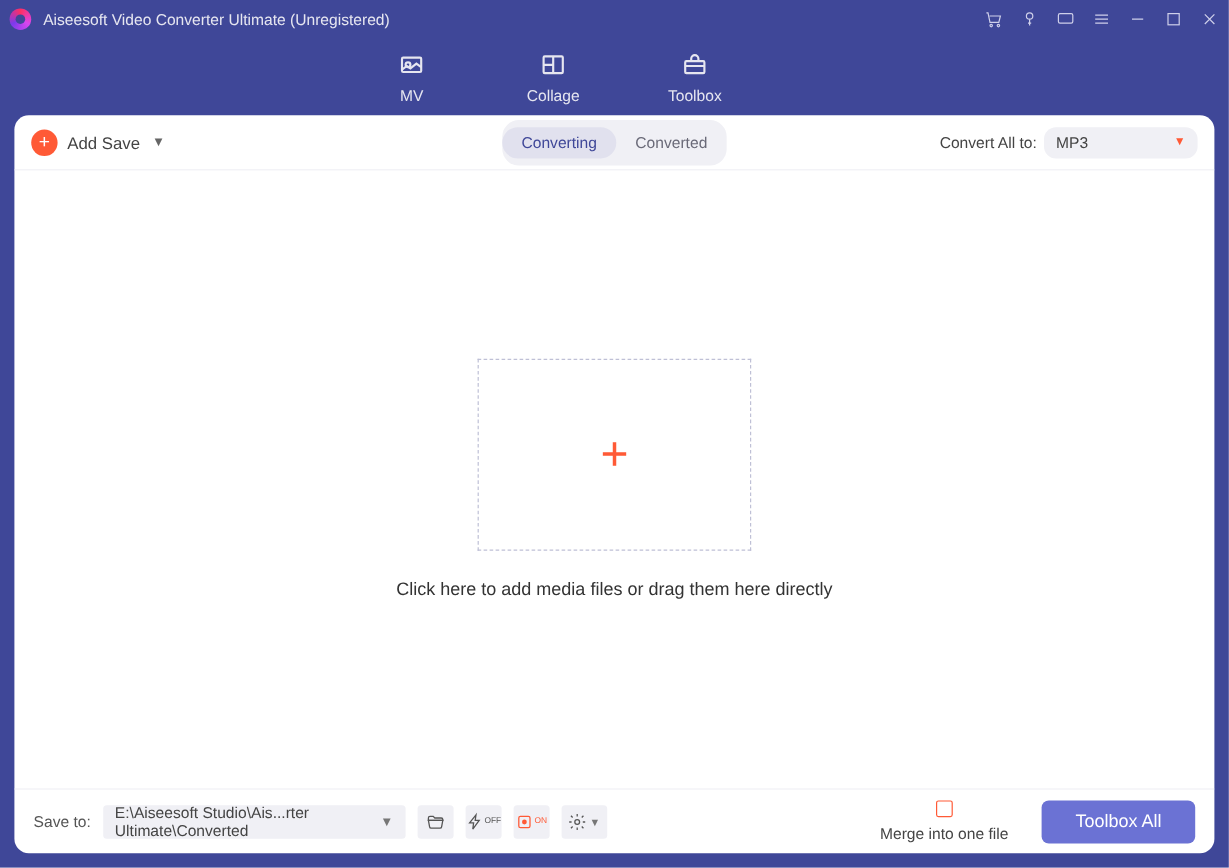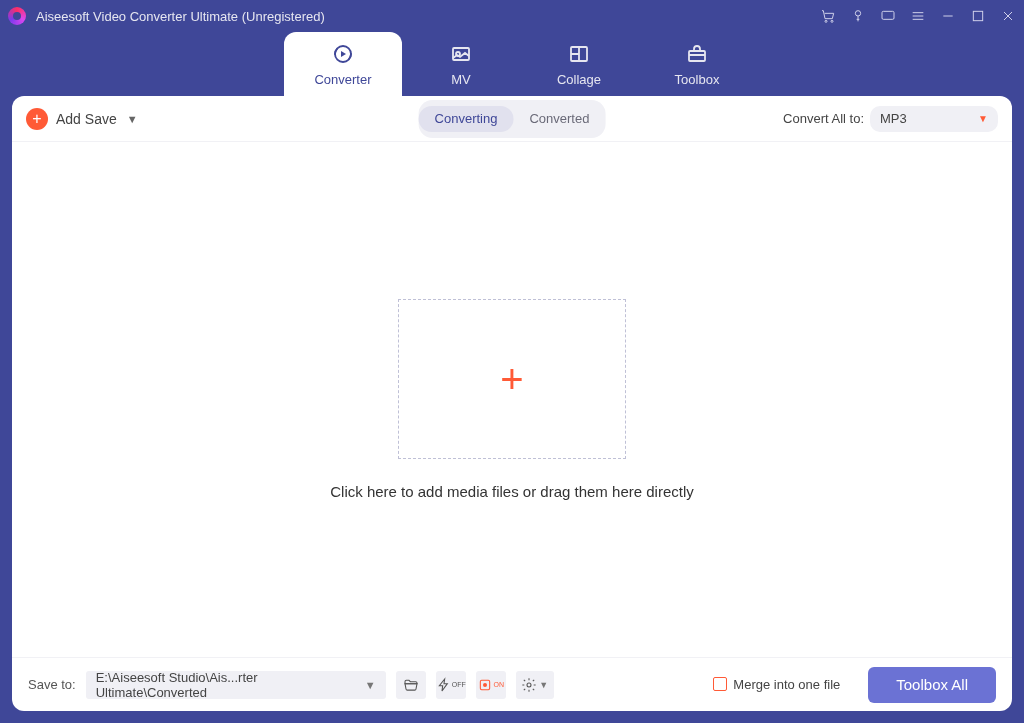--- a/index.html
+++ b/index.html
@@ -45,25 +45,25 @@
 
 
 .dropzone-wrap { flex: 1; display: flex; flex-direction: column; align-items: center; justify-content: center; gap: 24px; }
 .dropzone { width: 228px; height: 160px; border: 1.5px dashed #bfc0d6; border-radius: 0; display: flex; align-items: center; justify-content: center; cursor: pointer; }
 .dropzone .big-plus { color: #ff5a36; font-size: 40px; font-weight: 200; line-height: 1; }
 .drop-hint { font-size: 15px; color: #333; }
 
 
 .bottombar { height: 54px; border-top: 1px solid #f1f1f5; display: flex; align-items: center; padding: 0 16px; gap: 10px; font-size: 13px; color: #444; }
 .bottombar .save-to-label { color: #555; }
-.path-box { background: #f0f0f5; height: 28px; width: 300px; padding: 0 10px; display: flex; align-items: center; border-radius: 3px; justify-content: space-between; }
+.path-box { background: #f0f0f5; height: 28px; width: 252px; padding: 0 10px; display: flex; align-items: center; border-radius: 3px; justify-content: space-between; }
 .path-box .chev { color: #777; font-size: 11px; }
 .icon-btn { width: 30px; height: 28px; background: #f0f0f5; border-radius: 3px; display: flex; align-items: center; justify-content: center; cursor: pointer; }
 .icon-btn svg { width: 16px; height: 16px; }
-.merge { display: flex; align-items: flex-start; gap: 6px; margin-left: auto; }
+.merge { display: flex; align-items: center; gap: 6px; margin-left: auto; flex-direction: column; }
 .merge .cb { width: 14px; height: 14px; border: 1.5px solid #ff5a36; border-radius: 2px; }
 .convert-all-btn { background: #6b72d4; color: #fff; border: none; height: 36px; padding: 0 28px; border-radius: 6px; font-size: 15px; cursor: pointer; margin-left: 18px; }
 
 sub.tiny { font-size: 7px; vertical-align: sub; }
 </style>
 </head>
 <body>
 
 <div class="titlebar">
   <div class="logo"></div>
@@ -106,28 +106,20 @@
     <span>
         <svg viewBox="0 0 24 24">
           <path d="M6 6l12 12M18 6L6 18"></path>
         </svg>
       </span>
   </div>
 </div>
 
 <div class="main-tabs">
   <div class="spacer-left"></div>
-  <div class="tab active">
-    <svg viewBox="0 0 24 24">
-        <circle cx="12" cy="12" r="8"></circle>
-        <polygon points="10,9 15,12 10,15" fill="currentColor" stroke="none"></polygon>
-        <path d="M4 12a8 8 0 0 1 2-5M20 12a8 8 0 0 1-2 5" stroke-linecap="round"></path>
-      </svg>
-    <span>Converter</span>
-  </div>
   <div class="tab">
     <svg viewBox="0 0 24 24">
         <rect x="4" y="6" width="16" height="12" rx="1"></rect>
         <circle cx="9" cy="12" r="2"></circle>
         <path d="M4 16l4-3 3 2 5-4 4 3"></path>
       </svg>
     <span>MV</span>
   </div>
   <div class="tab">
     <svg viewBox="0 0 24 24">

